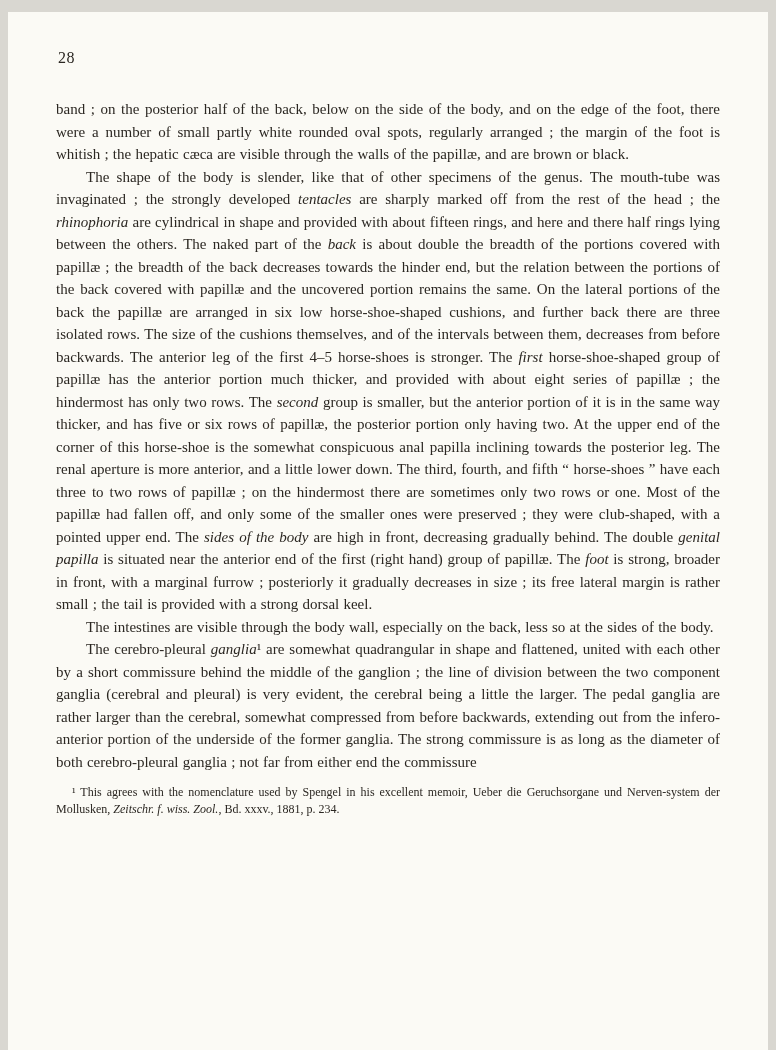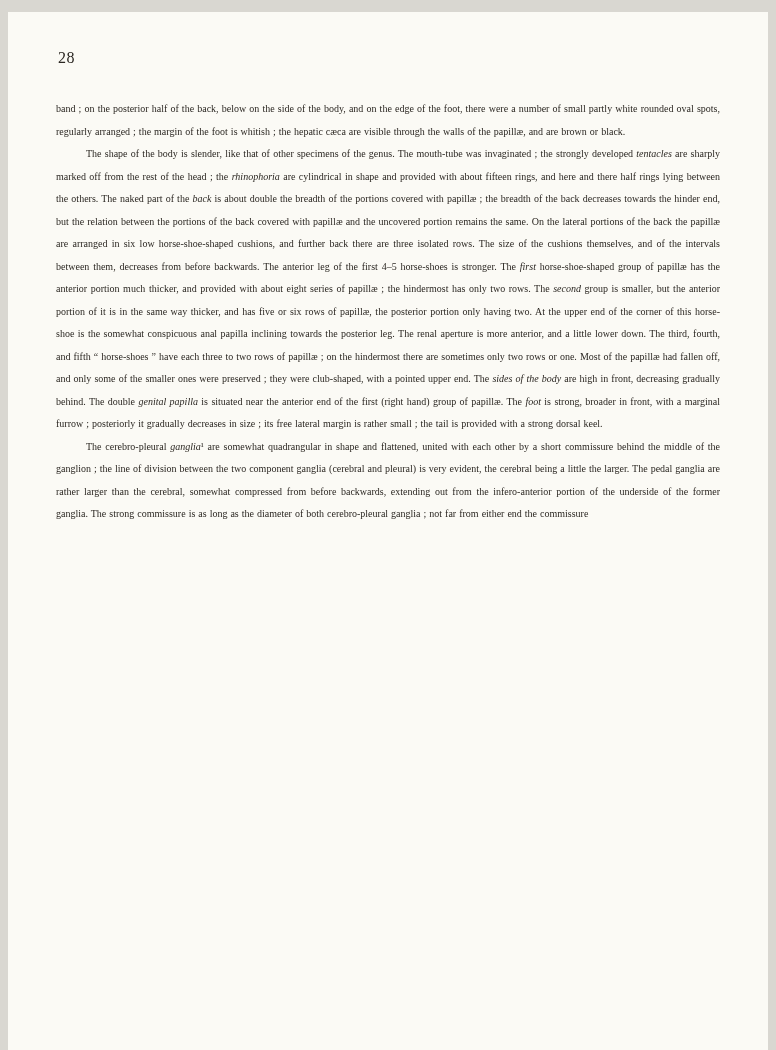--- a/index.html
+++ b/index.html
@@ -17,21 +17,21 @@
   .pagenum { position: absolute; left: 2px; top: 1px; font-size: 16px; letter-spacing: 0.5px; }
   .title {
     position: absolute; left: 0; right: 0; top: 3px;
     text-align: center;
     font-size: 13.5px; font-weight: normal;
     letter-spacing: 2.2px;
     white-space: nowrap;
   }
   .text-block { width: 100%; }
   .para {
-    font-size: 10px;
+    font-size: 15px;
     line-height: 22.5px;
     text-align: justify;
     text-indent: 30px;
     word-spacing: 0.5px;
   }
   .para.first { text-indent: 0; }
   .para i, .fn-para i { font-style: italic; }
   .footnote { margin-top: 11px; }
   .fn-para {
     font-size: 12px;
@@ -45,17 +45,21 @@
 
 <div class="page">
 
   <header class="running-head">
     <span class="pagenum">28</span>
   </header>
 
   <main class="text-block">
     <p class="para first"><span>band ; on the posterior half of the back, below on the side of the body, and on the edge of the foot, there were a number of small partly white rounded oval spots, regularly arranged ; the margin of the foot is whitish ; the hepatic cæca are visible through the walls of the papillæ, and are brown or black.</span></p>
     <p class="para"><span>The shape of the body is slender, like that of other specimens of the genus.  The mouth-tube was invaginated ; the strongly developed </span><i>tentacles</i><span> are sharply marked off from the rest of the head ; the </span><i>rhinophoria</i><span> are cylindrical in shape and provided with about fifteen rings, and here and there half rings lying between the others.  The naked part of the </span><i>back</i><span> is about double the breadth of the portions covered with papillæ ; the breadth of the back decreases towards the hinder end, but the relation between the portions of the back covered with papillæ and the uncovered portion remains the same.  On the lateral portions of the back the papillæ are arranged in six low horse-shoe-shaped cushions, and further back there are three isolated rows.  The size of the cushions themselves, and of the intervals between them, decreases from before backwards.  The anterior leg of the first 4–5 horse-shoes is stronger.  The </span><i>first</i><span> horse-shoe-shaped group of papillæ has the anterior portion much thicker, and provided with about eight series of papillæ ; the hindermost has only two rows.  The </span><i>second</i><span> group is smaller, but the anterior portion of it is in the same way thicker, and has five or six rows of papillæ, the posterior portion only having two.  At the upper end of the corner of this horse-shoe is the somewhat conspicuous anal papilla inclining towards the posterior leg.  The renal aperture is more anterior, and a little lower down.  The third, fourth, and fifth “ horse-shoes ” have each three to two rows of papillæ ; on the hindermost there are sometimes only two rows or one. Most of the papillæ had fallen off, and only some of the smaller ones were preserved ; they were club-shaped, with a pointed upper end.  The </span><i>sides of the body</i><span> are high in front, decreasing gradually behind.  The double </span><i>genital papilla</i><span> is situated near the anterior end of the first (right hand) group of papillæ.  The </span><i>foot</i><span> is strong, broader in front, with a marginal furrow ; posteriorly it gradually decreases in size ; its free lateral margin is rather small ; the tail is provided with a strong dorsal keel.</span></p>
+    <p class="para"><span>The intestines are visible through the body wall, especially on the back, less so at the sides of the body.</span></p>
     <p class="para"><span>The cerebro-pleural </span><i>ganglia</i><span>¹ are somewhat quadrangular in shape and flattened, united with each other by a short commissure behind the middle of the ganglion ; the line of division between the two component ganglia (cerebral and pleural) is very evident, the cerebral being a little the larger.  The pedal ganglia are rather larger than the cerebral, somewhat compressed from before backwards, extending out from the infero-anterior portion of the underside of the former ganglia.  The strong commissure is as long as the diameter of both cerebro-pleural ganglia ; not far from either end the commissure</span></p>
   </main>
 
+  <footer class="footnote">
+    <p class="fn-para"><span>¹ This agrees with the nomenclature used by Spengel in his excellent memoir, Ueber die Geruchsorgane und Nerven-system der Mollusken, </span><i>Zeitschr. f. wiss. Zool.</i><span>, Bd. xxxv., 1881, p. 234.</span></p>
+  </footer>
 
 </div>
 
 </body></html>

